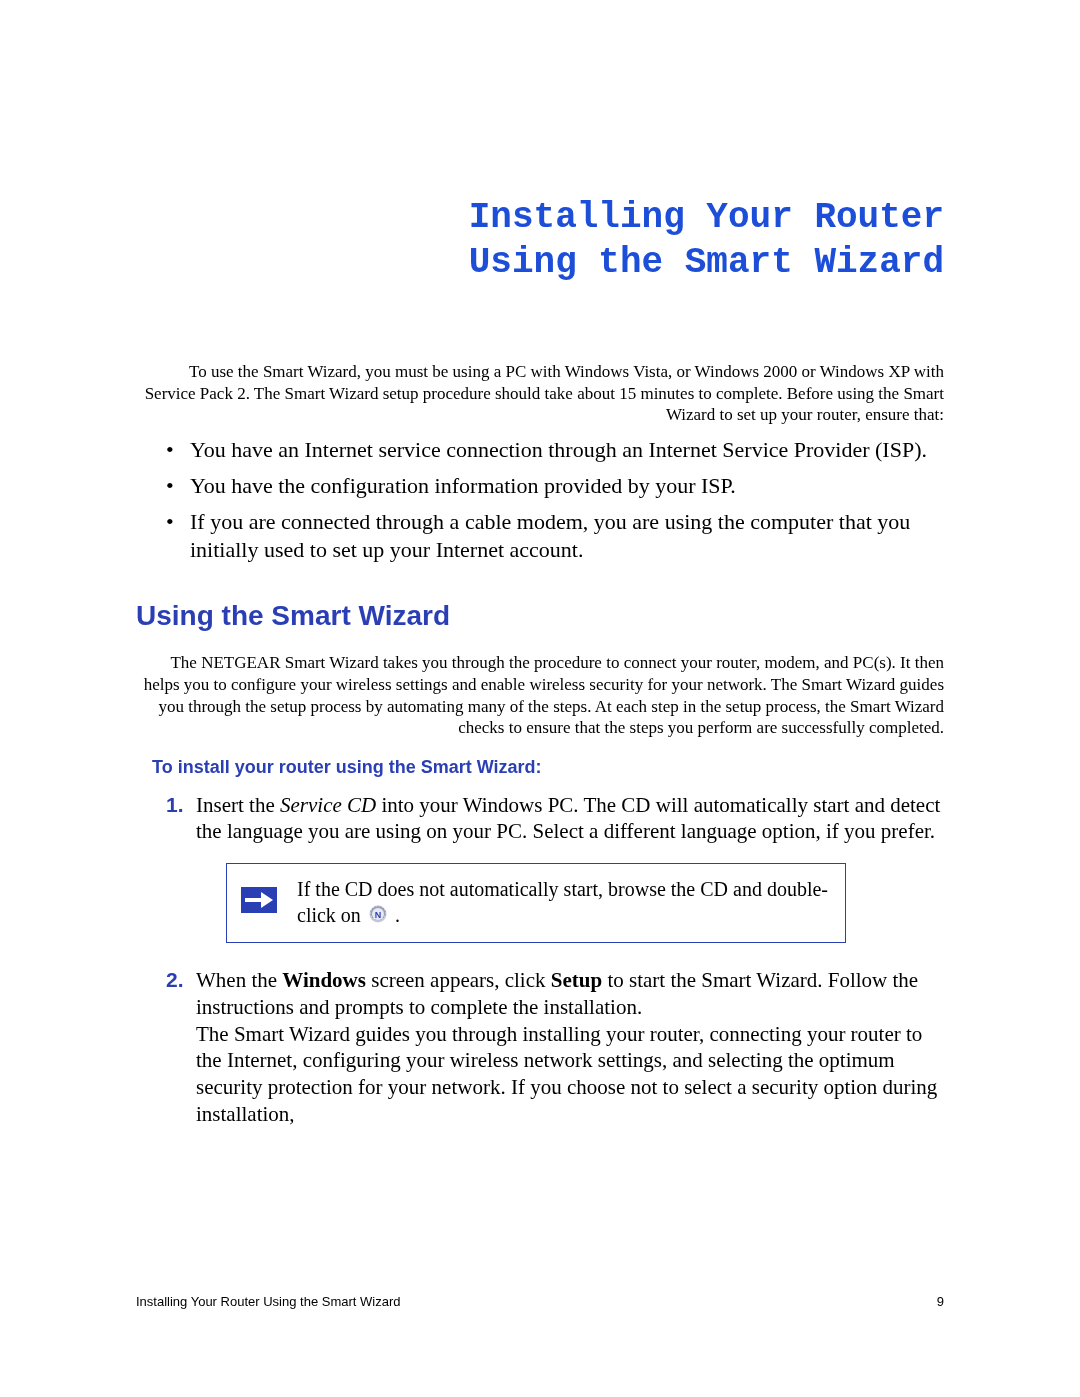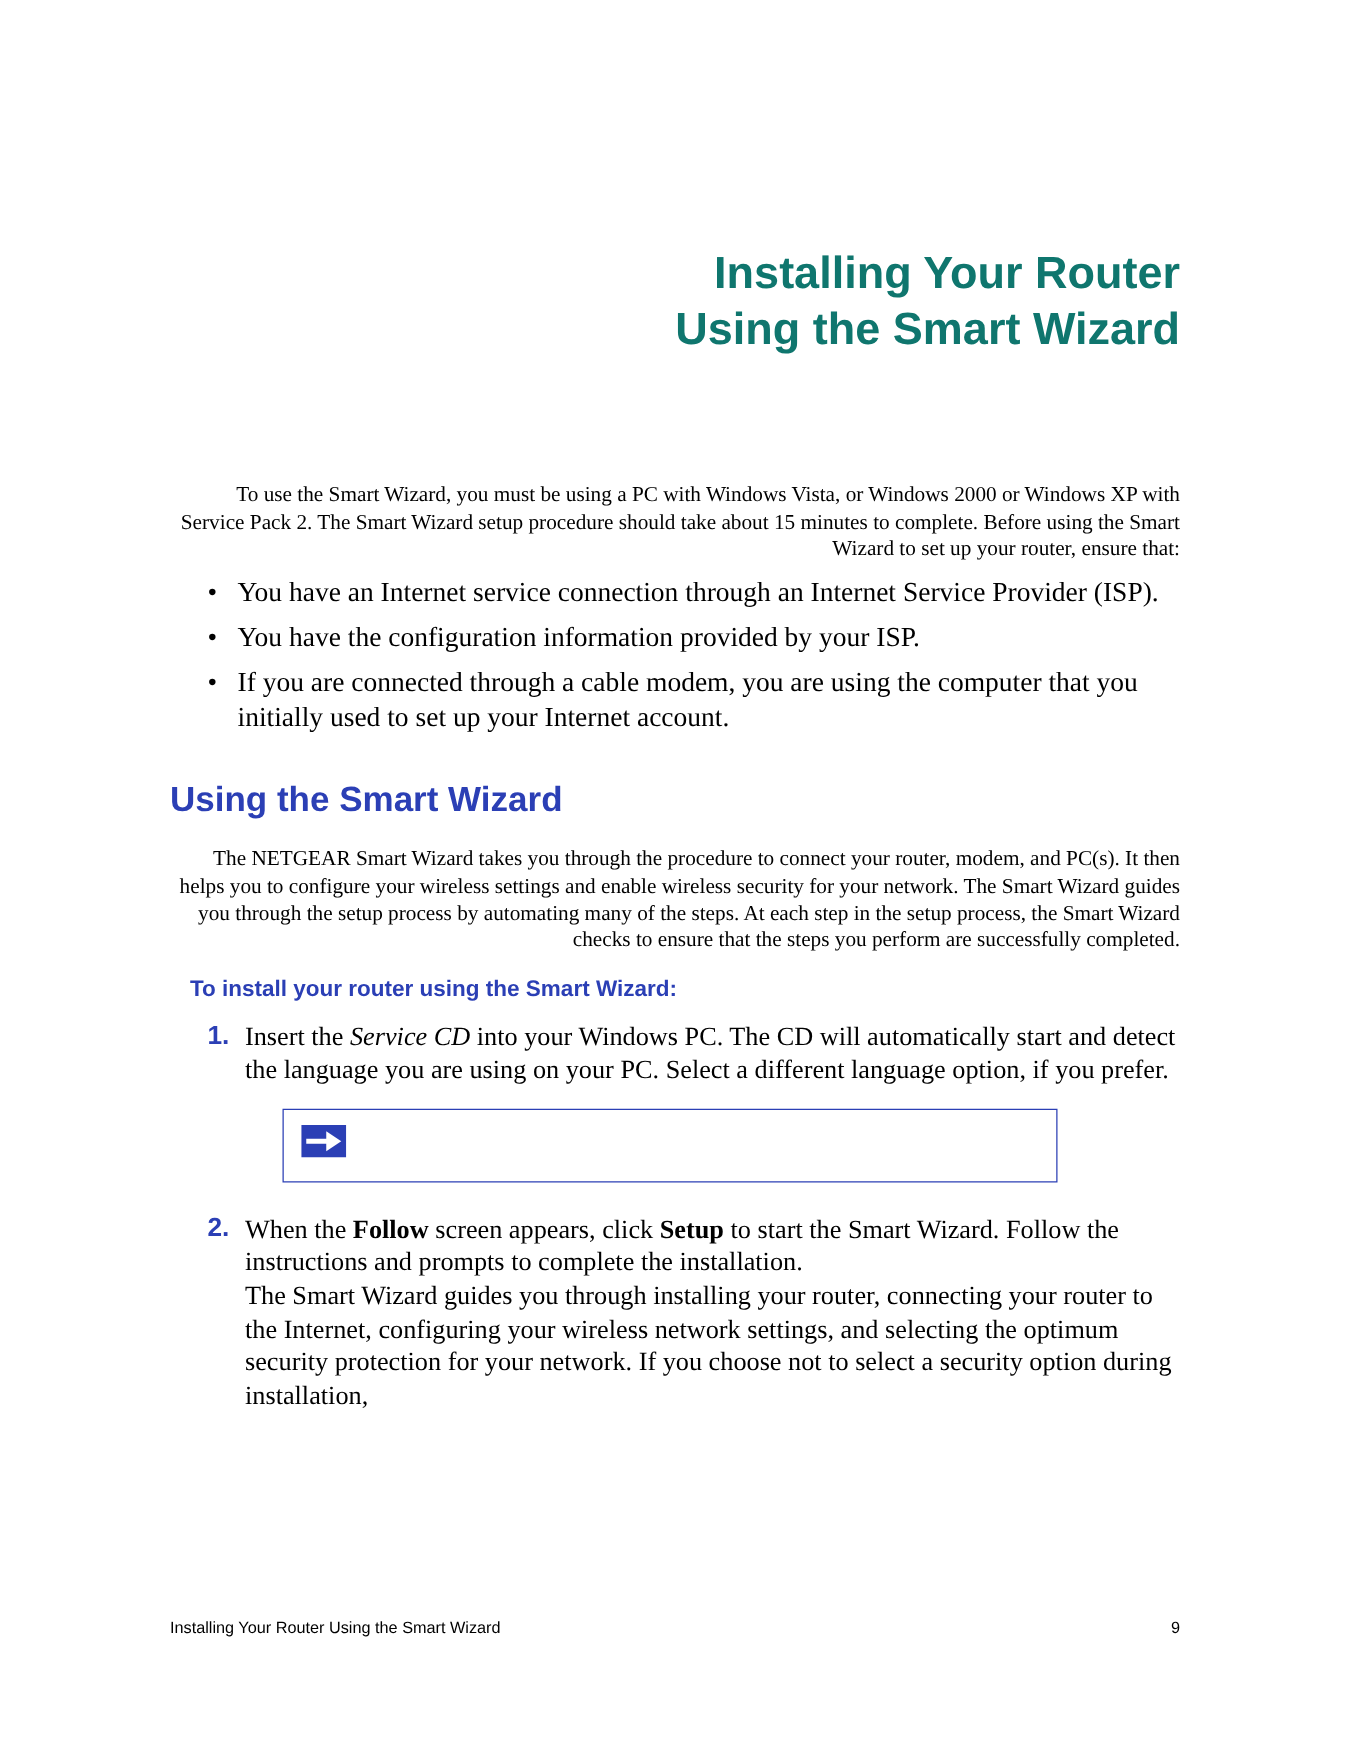--- a/index.html
+++ b/index.html
@@ -10,27 +10,27 @@
     color: #000;
     width: 1080px;
     height: 1397px;
     position: relative;
   }
   .page {
     box-sizing: border-box;
     padding: 195px 136px 0 136px;
   }
   .chapter-title {
-    font-family: Liberation Sans, sans-serif;
+    font-family: Liberation Mono, monospace;
     font-weight: bold;
-    color: #0f766e;
+    color: #1d4ed8;
     font-size: 36px;
     line-height: 1.25;
     text-align: right;
-    margin: 0 0 100px 0;
+    margin: 0 0 76px 0;
   }
   .body-text {
     font-size: 17px;
     line-height: 1.27;
     margin: 0 0 10px 0;
     text-align: right;
   }
   ul.prereq {
     margin: 6px 0 36px 0;
     padding: 0 0 0 30px;
@@ -155,24 +155,34 @@
       <span>Insert the </span><em class="italic">Service CD</em><span> into your Windows PC. The CD will automatically start and detect the language you are using on your PC. Select a different language option, if you prefer.</span>
 
       <div class="note-box">
         <span class="note-icon">
           <svg width="36" height="26" viewBox="0 0 36 26">
             <rect x="0" y="0" width="36" height="26" fill="#2b3fb5"></rect>
             <rect x="4" y="11" width="18" height="4" fill="#ffffff"></rect>
             <polygon points="20,5 32,13 20,21" fill="#ffffff"></polygon>
           </svg>
         </span>
+        <span class="note-text">
+          <span>If the CD does not automatically start, browse the CD and double-click on </span><span class="gear-icon"><svg width="20" height="20" viewBox="0 0 20 20">
+              <g fill="#8a8fa7">
+                <circle cx="10" cy="10" r="8.5" fill="#c4c8d8"></circle>
+                <path d="M10 1 l1 2 2-1 1 2 2 0 0 2 2 1 -1 2 1 2 -2 1 0 2 -2 0 -1 2 -2 -1 -1 2 -1 -2 -2 1 -1 -2 -2 0 0 -2 -2 -1 1 -2 -1 -2 2 -1 0 -2 2 0 1 -2 2 1 z" fill="#9aa0b7"></path>
+                <circle cx="10" cy="10" r="6" fill="#e6e8f2"></circle>
+              </g>
+              <text x="10" y="14" text-anchor="middle" font-family="Arial" font-size="9" font-weight="bold" fill="#2b3fb5">N</text>
+            </svg></span><span> .</span>
+        </span>
       </div>
     </li>
     <li>
-      <span>When the </span><strong class="bold">Follow</strong><span> screen appears, click </span><strong class="bold">Setup</strong><span> to start the Smart Wizard. Follow the instructions and prompts to complete the installation.</span>
+      <span>When the </span><strong class="bold">Windows</strong><span> screen appears, click </span><strong class="bold">Setup</strong><span> to start the Smart Wizard. Follow the instructions and prompts to complete the installation.</span>
       <span class="continuation">The Smart Wizard guides you through installing your router, connecting your router to the Internet, configuring your wireless network settings, and selecting the optimum security protection for your network. If you choose not to select a security option during installation,</span>
     </li>
   </ol>
 
 </div>
 
 <div class="footer">
   <span>Installing Your Router Using the Smart Wizard</span>
   <span>9</span>
 </div>

